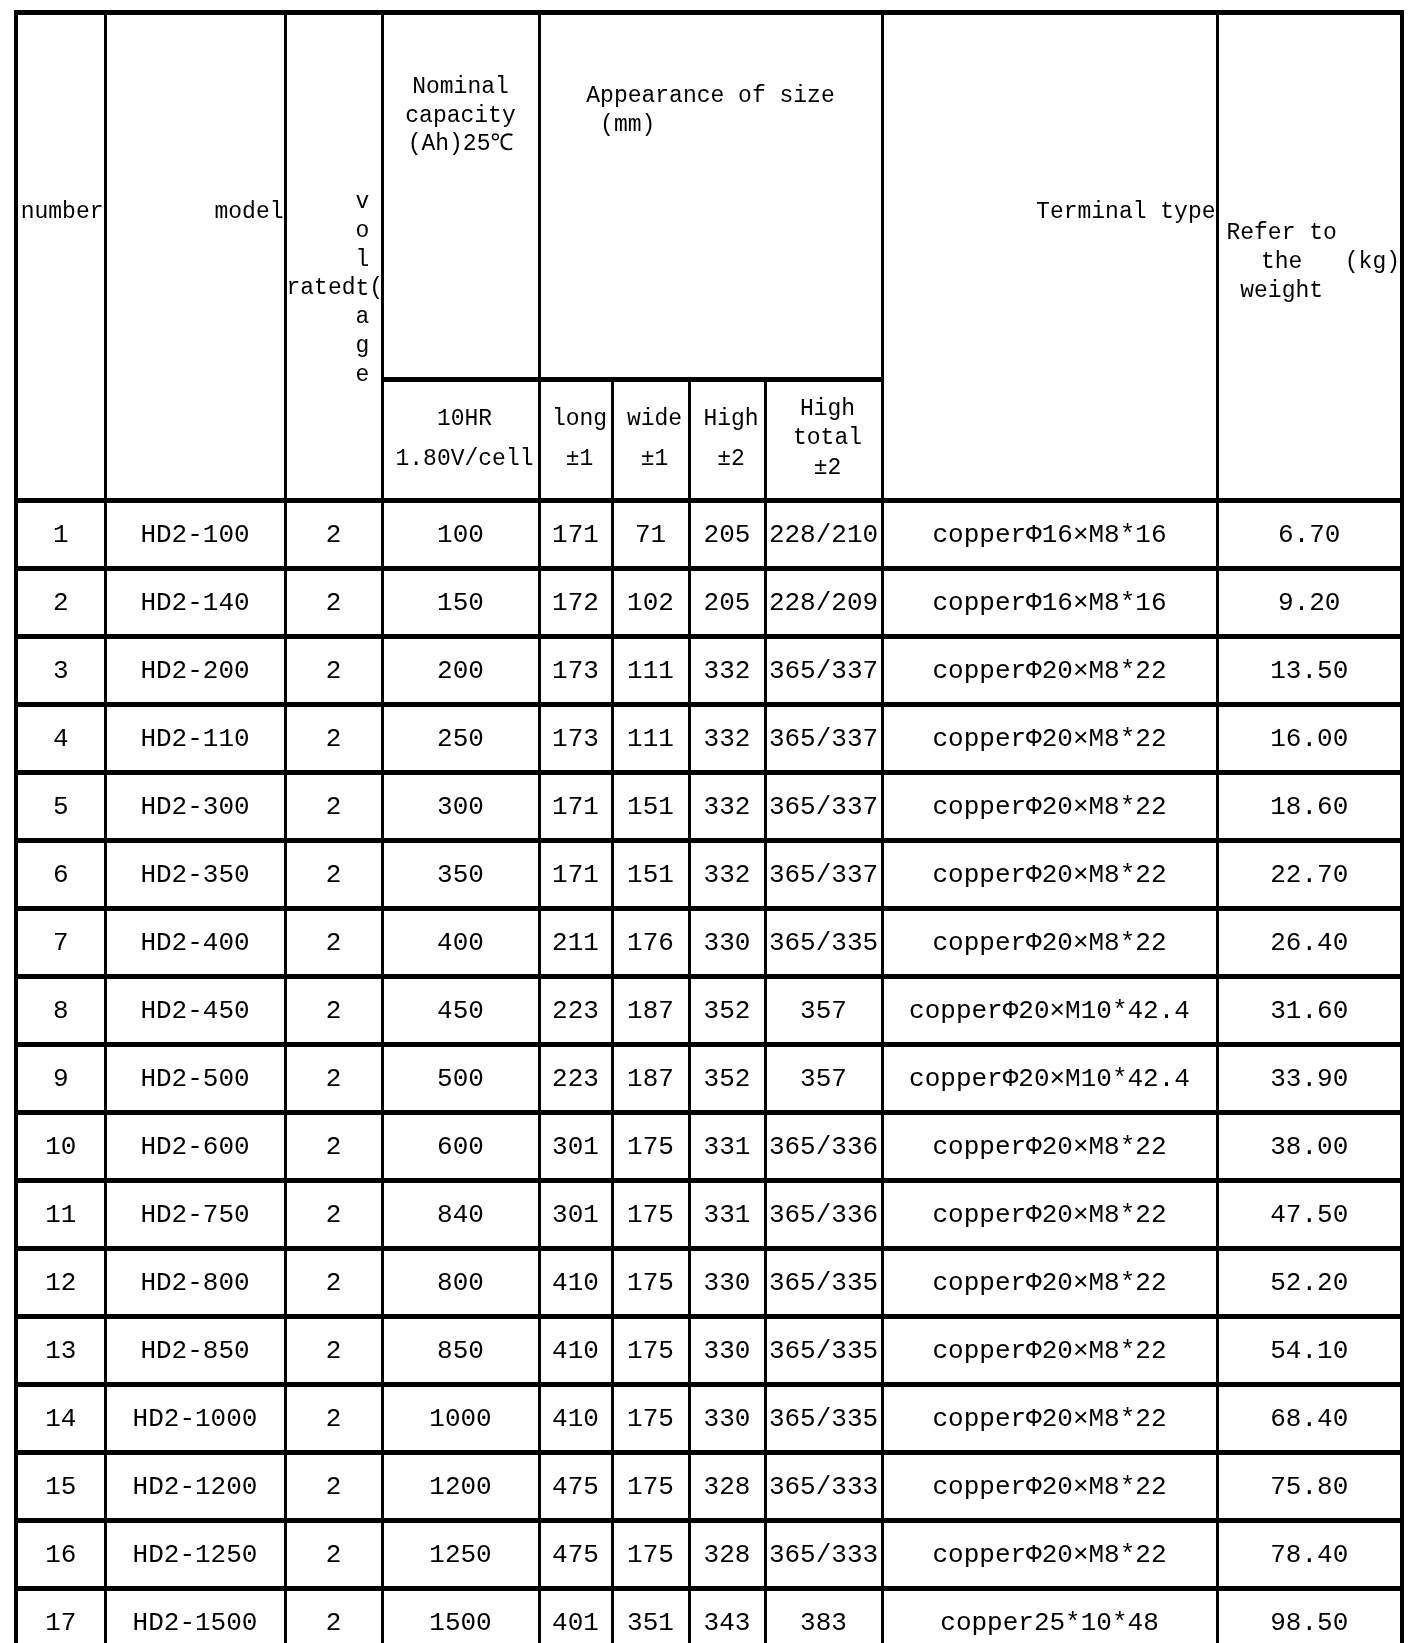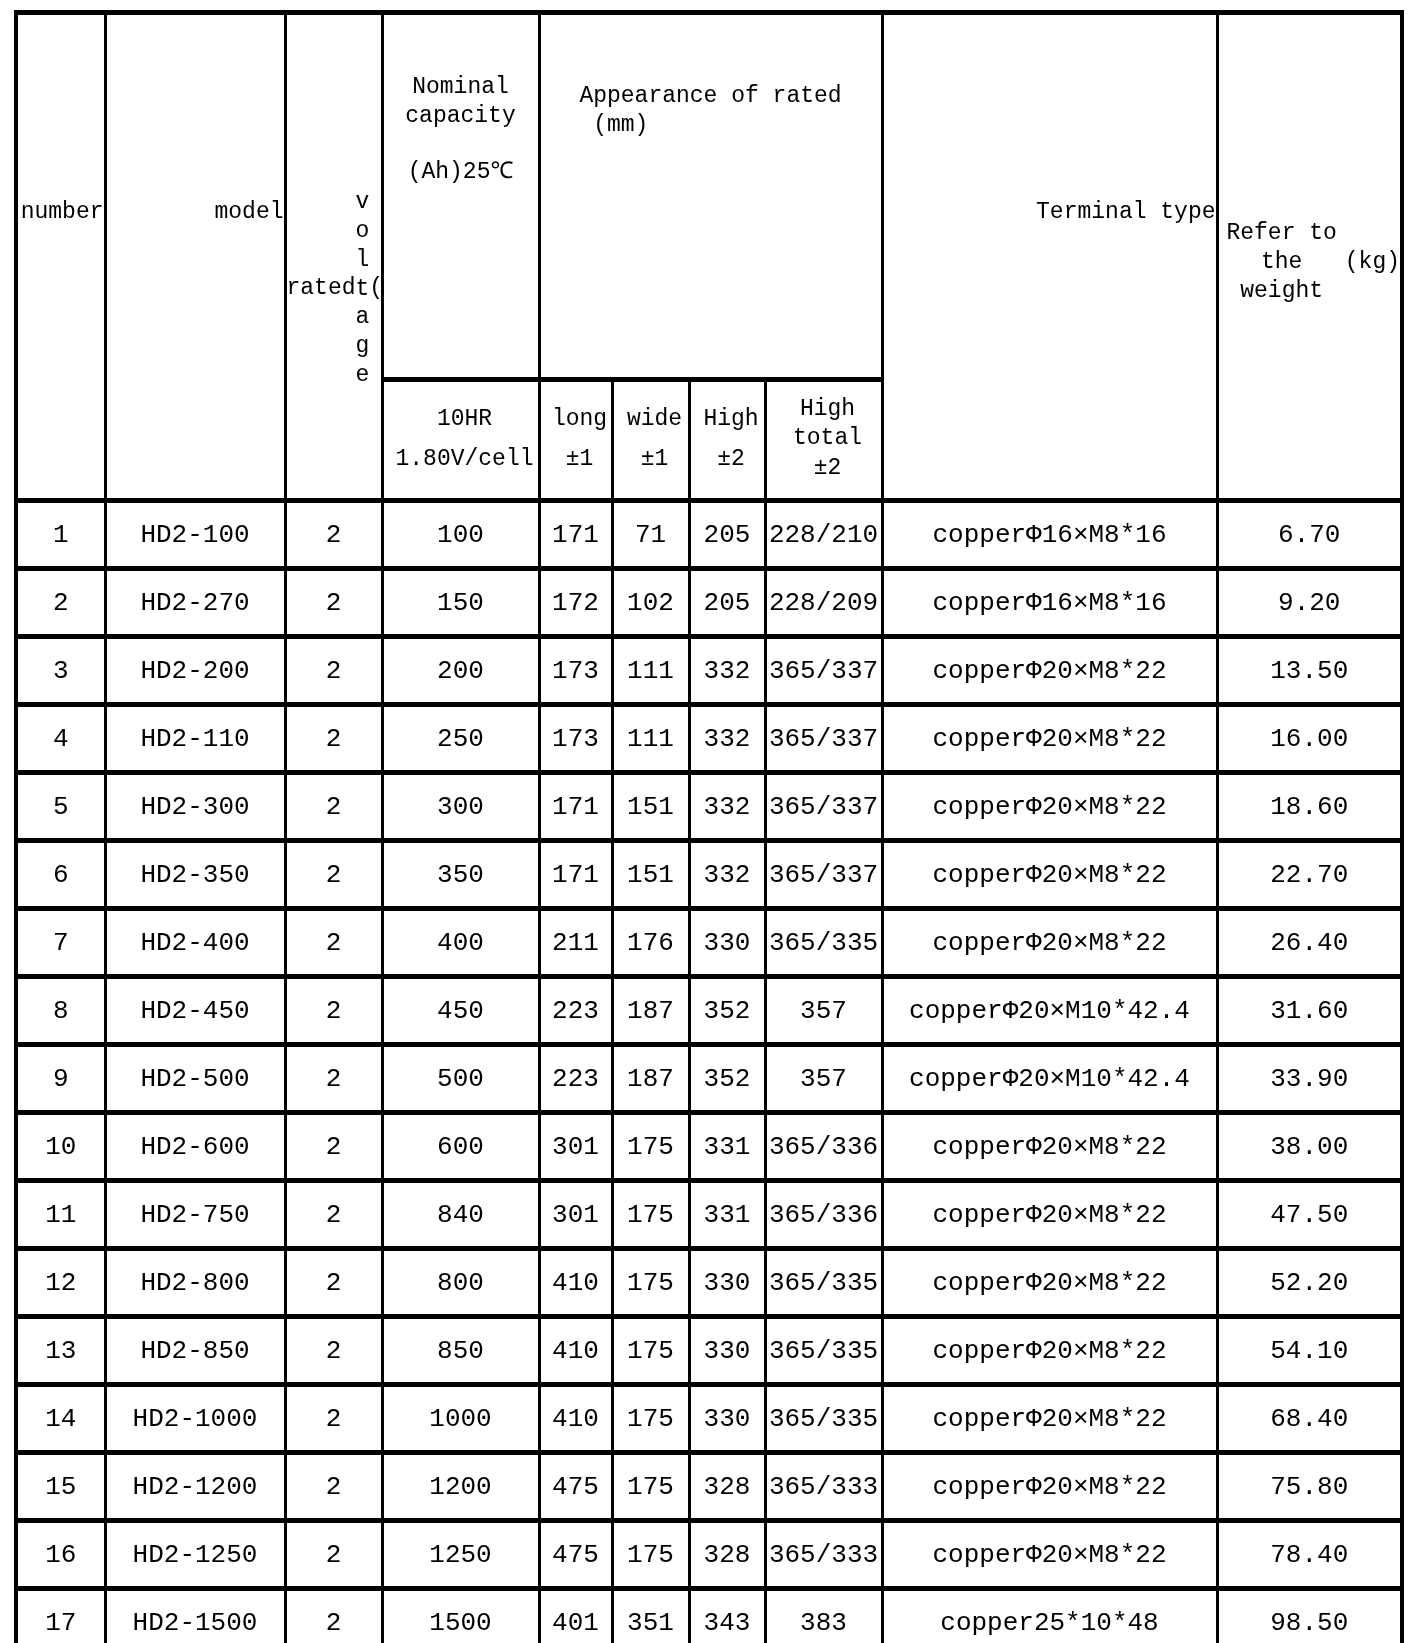--- a/index.html
+++ b/index.html
@@ -45,21 +45,21 @@
   .rated-stack { justify-content: space-between; padding: 95px 0 30px; }
   .weight-stack { justify-content: space-between; padding: 58px 0 46px; }
 
   
   .hcell-top {
     height: 258px;
     display: flex; flex-direction: column;
     align-items: center;
     justify-content: flex-start;
   }
-  .capacity-top { padding-top: 12px; gap: 28px; }
+  .capacity-top { padding-top: 12px; }
   .appearance-top { padding-top: 30px; }
 
   
   .hcell-sub {
     height: 92px;
     display: flex; flex-direction: column;
     align-items: center;
     justify-content: space-evenly;
     padding-left: 8px;
   }
@@ -106,21 +106,21 @@
           </div>
         </th>
         <th>
           <div class="hcell-top capacity-top">
             <div class="wrap-line">Nominal capacity</div>
             <div>(Ah)25℃</div>
           </div>
         </th>
         <th colspan="4">
           <div class="hcell-top appearance-top">
-            <div class="pre wrap-line" style="text-align:left">Appearance of rated
+            <div class="pre wrap-line" style="text-align:left">Appearance of size
  (mm)</div>
           </div>
         </th>
         <th rowspan="2">
           <div class="hcell-tall anchor-low">
             <div>Terminal type</div>
           </div>
         </th>
         <th rowspan="2">
           <div class="hcell-tall weight-stack">
@@ -171,21 +171,21 @@
           <td>100</td>
           <td>171</td>
           <td>71</td>
           <td>205</td>
           <td>228/210</td>
           <td>copperΦ16×M8*16</td>
           <td>6.70</td>
         </tr>
         <tr>
           <td>2</td>
-          <td>HD2-270</td>
+          <td>HD2-140</td>
           <td>2</td>
           <td>150</td>
           <td>172</td>
           <td>102</td>
           <td>205</td>
           <td>228/209</td>
           <td>copperΦ16×M8*16</td>
           <td>9.20</td>
         </tr>
         <tr>

